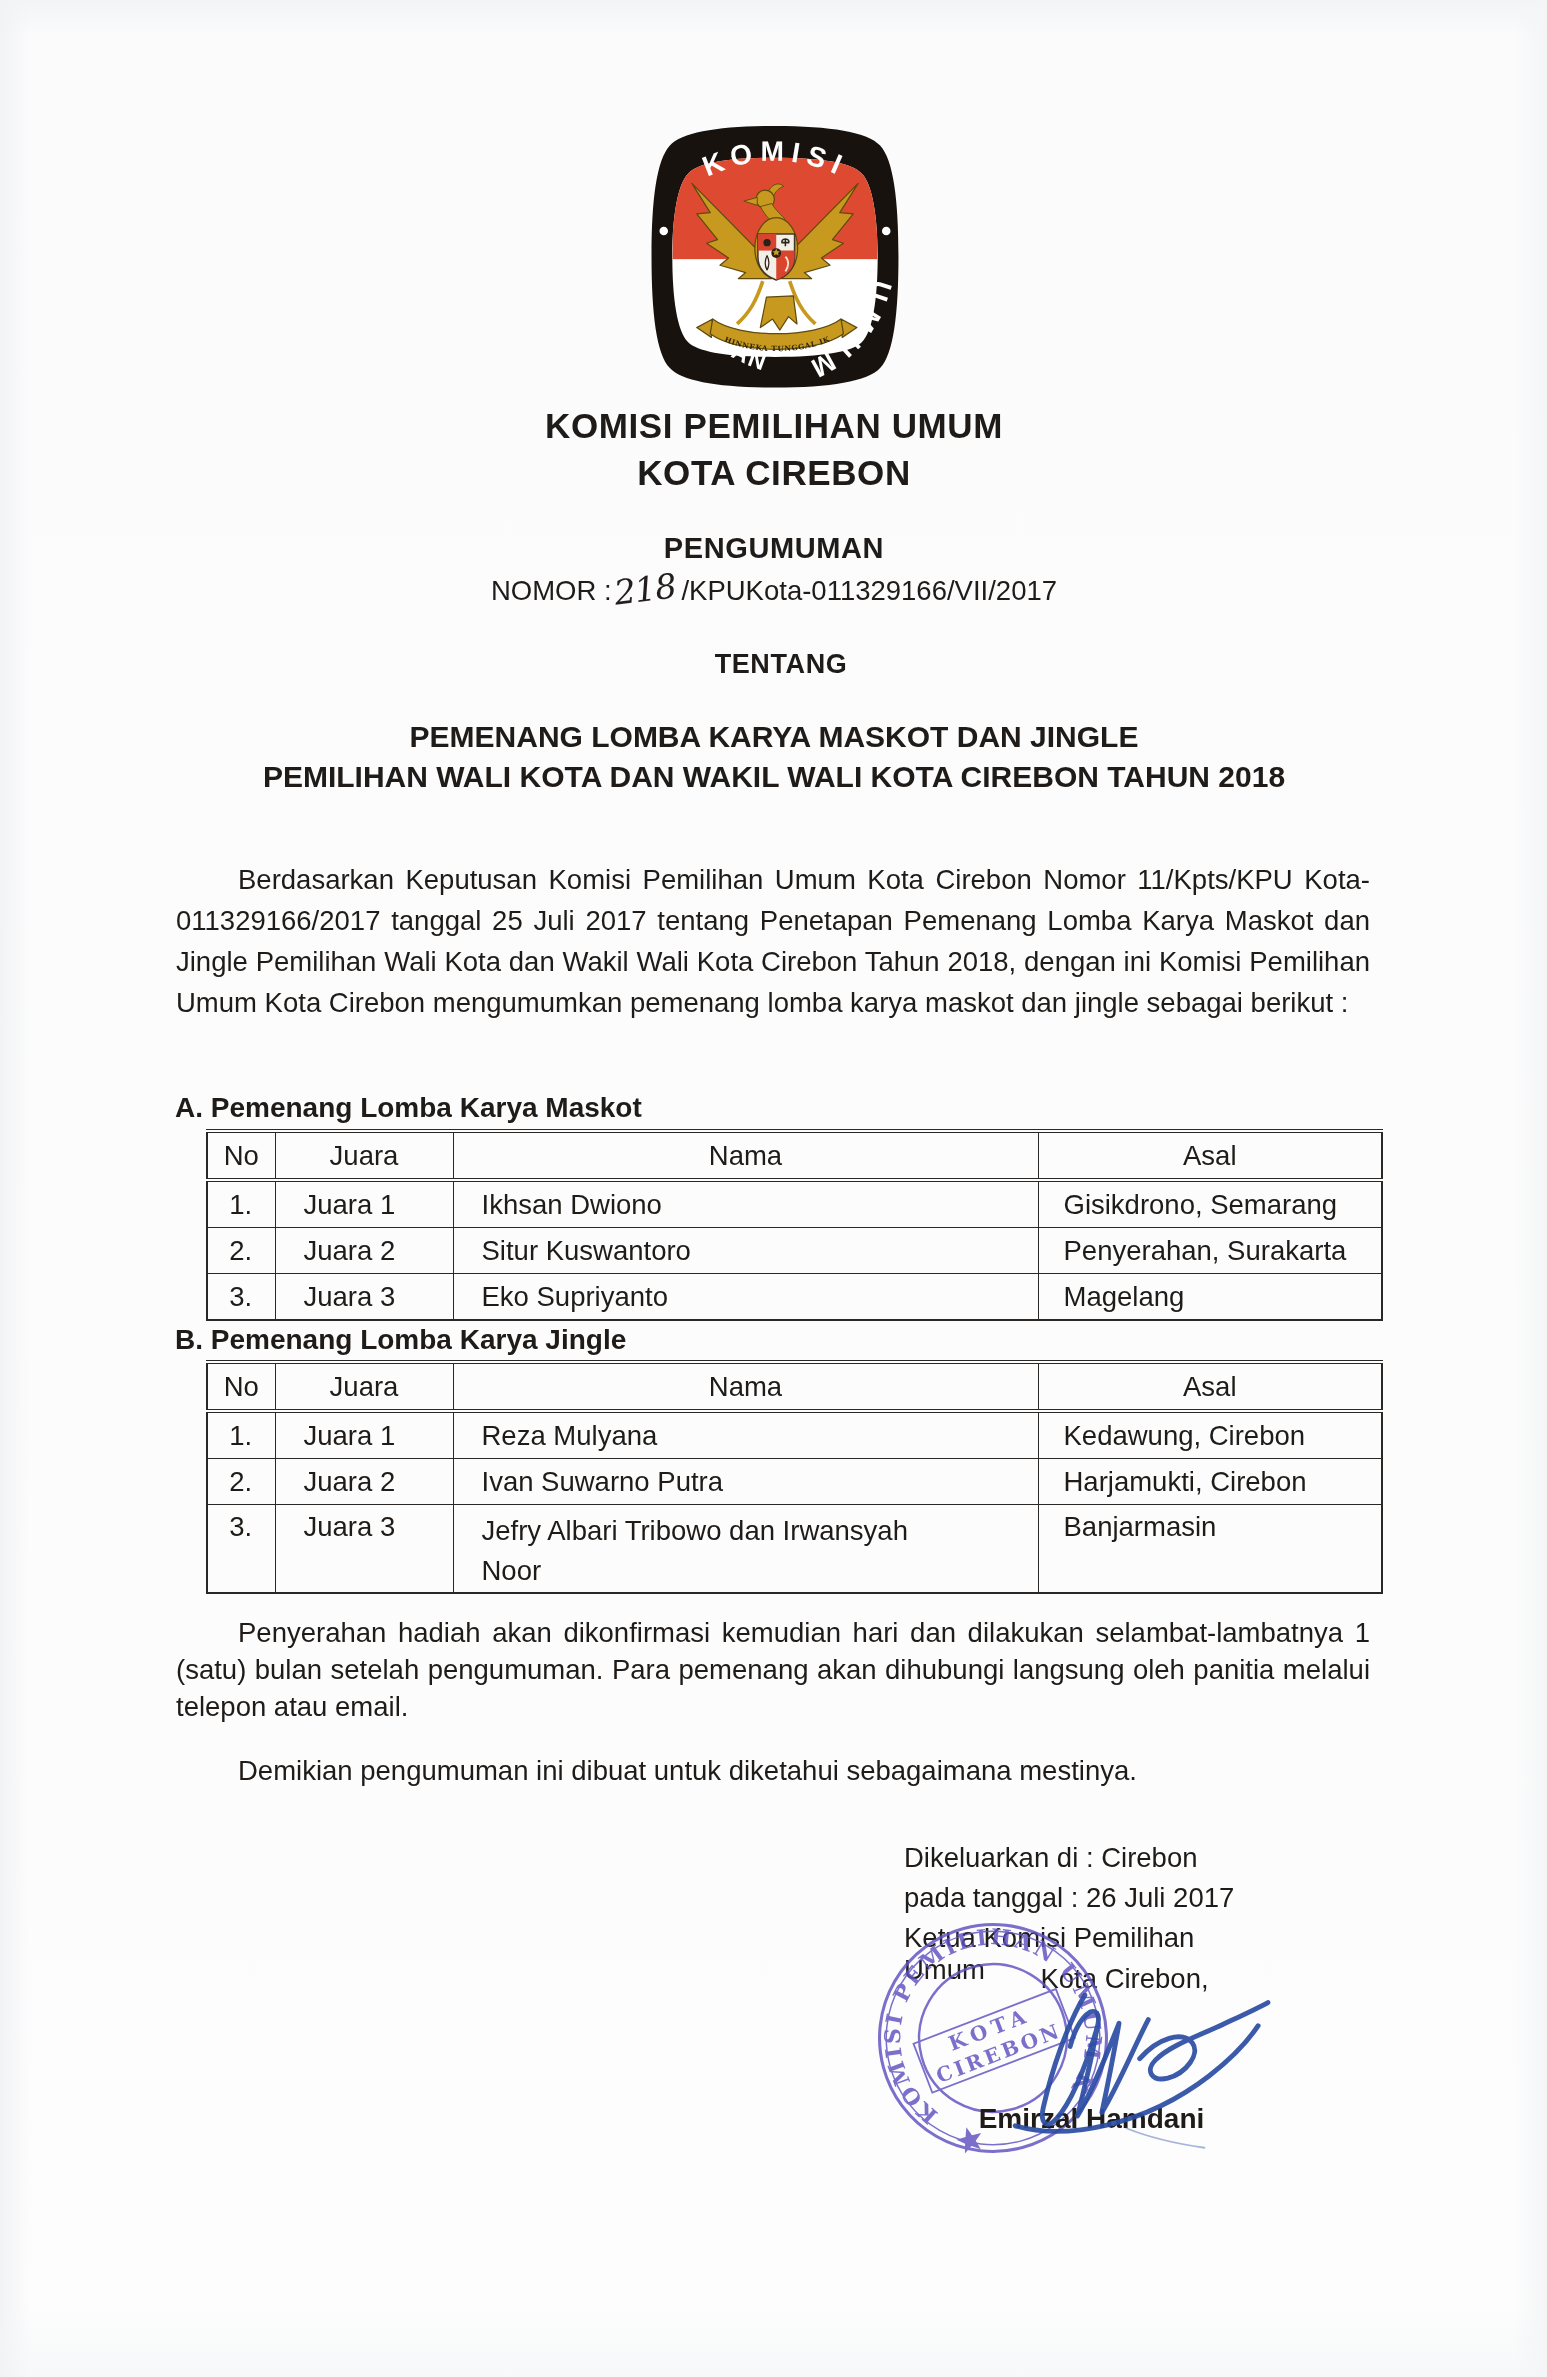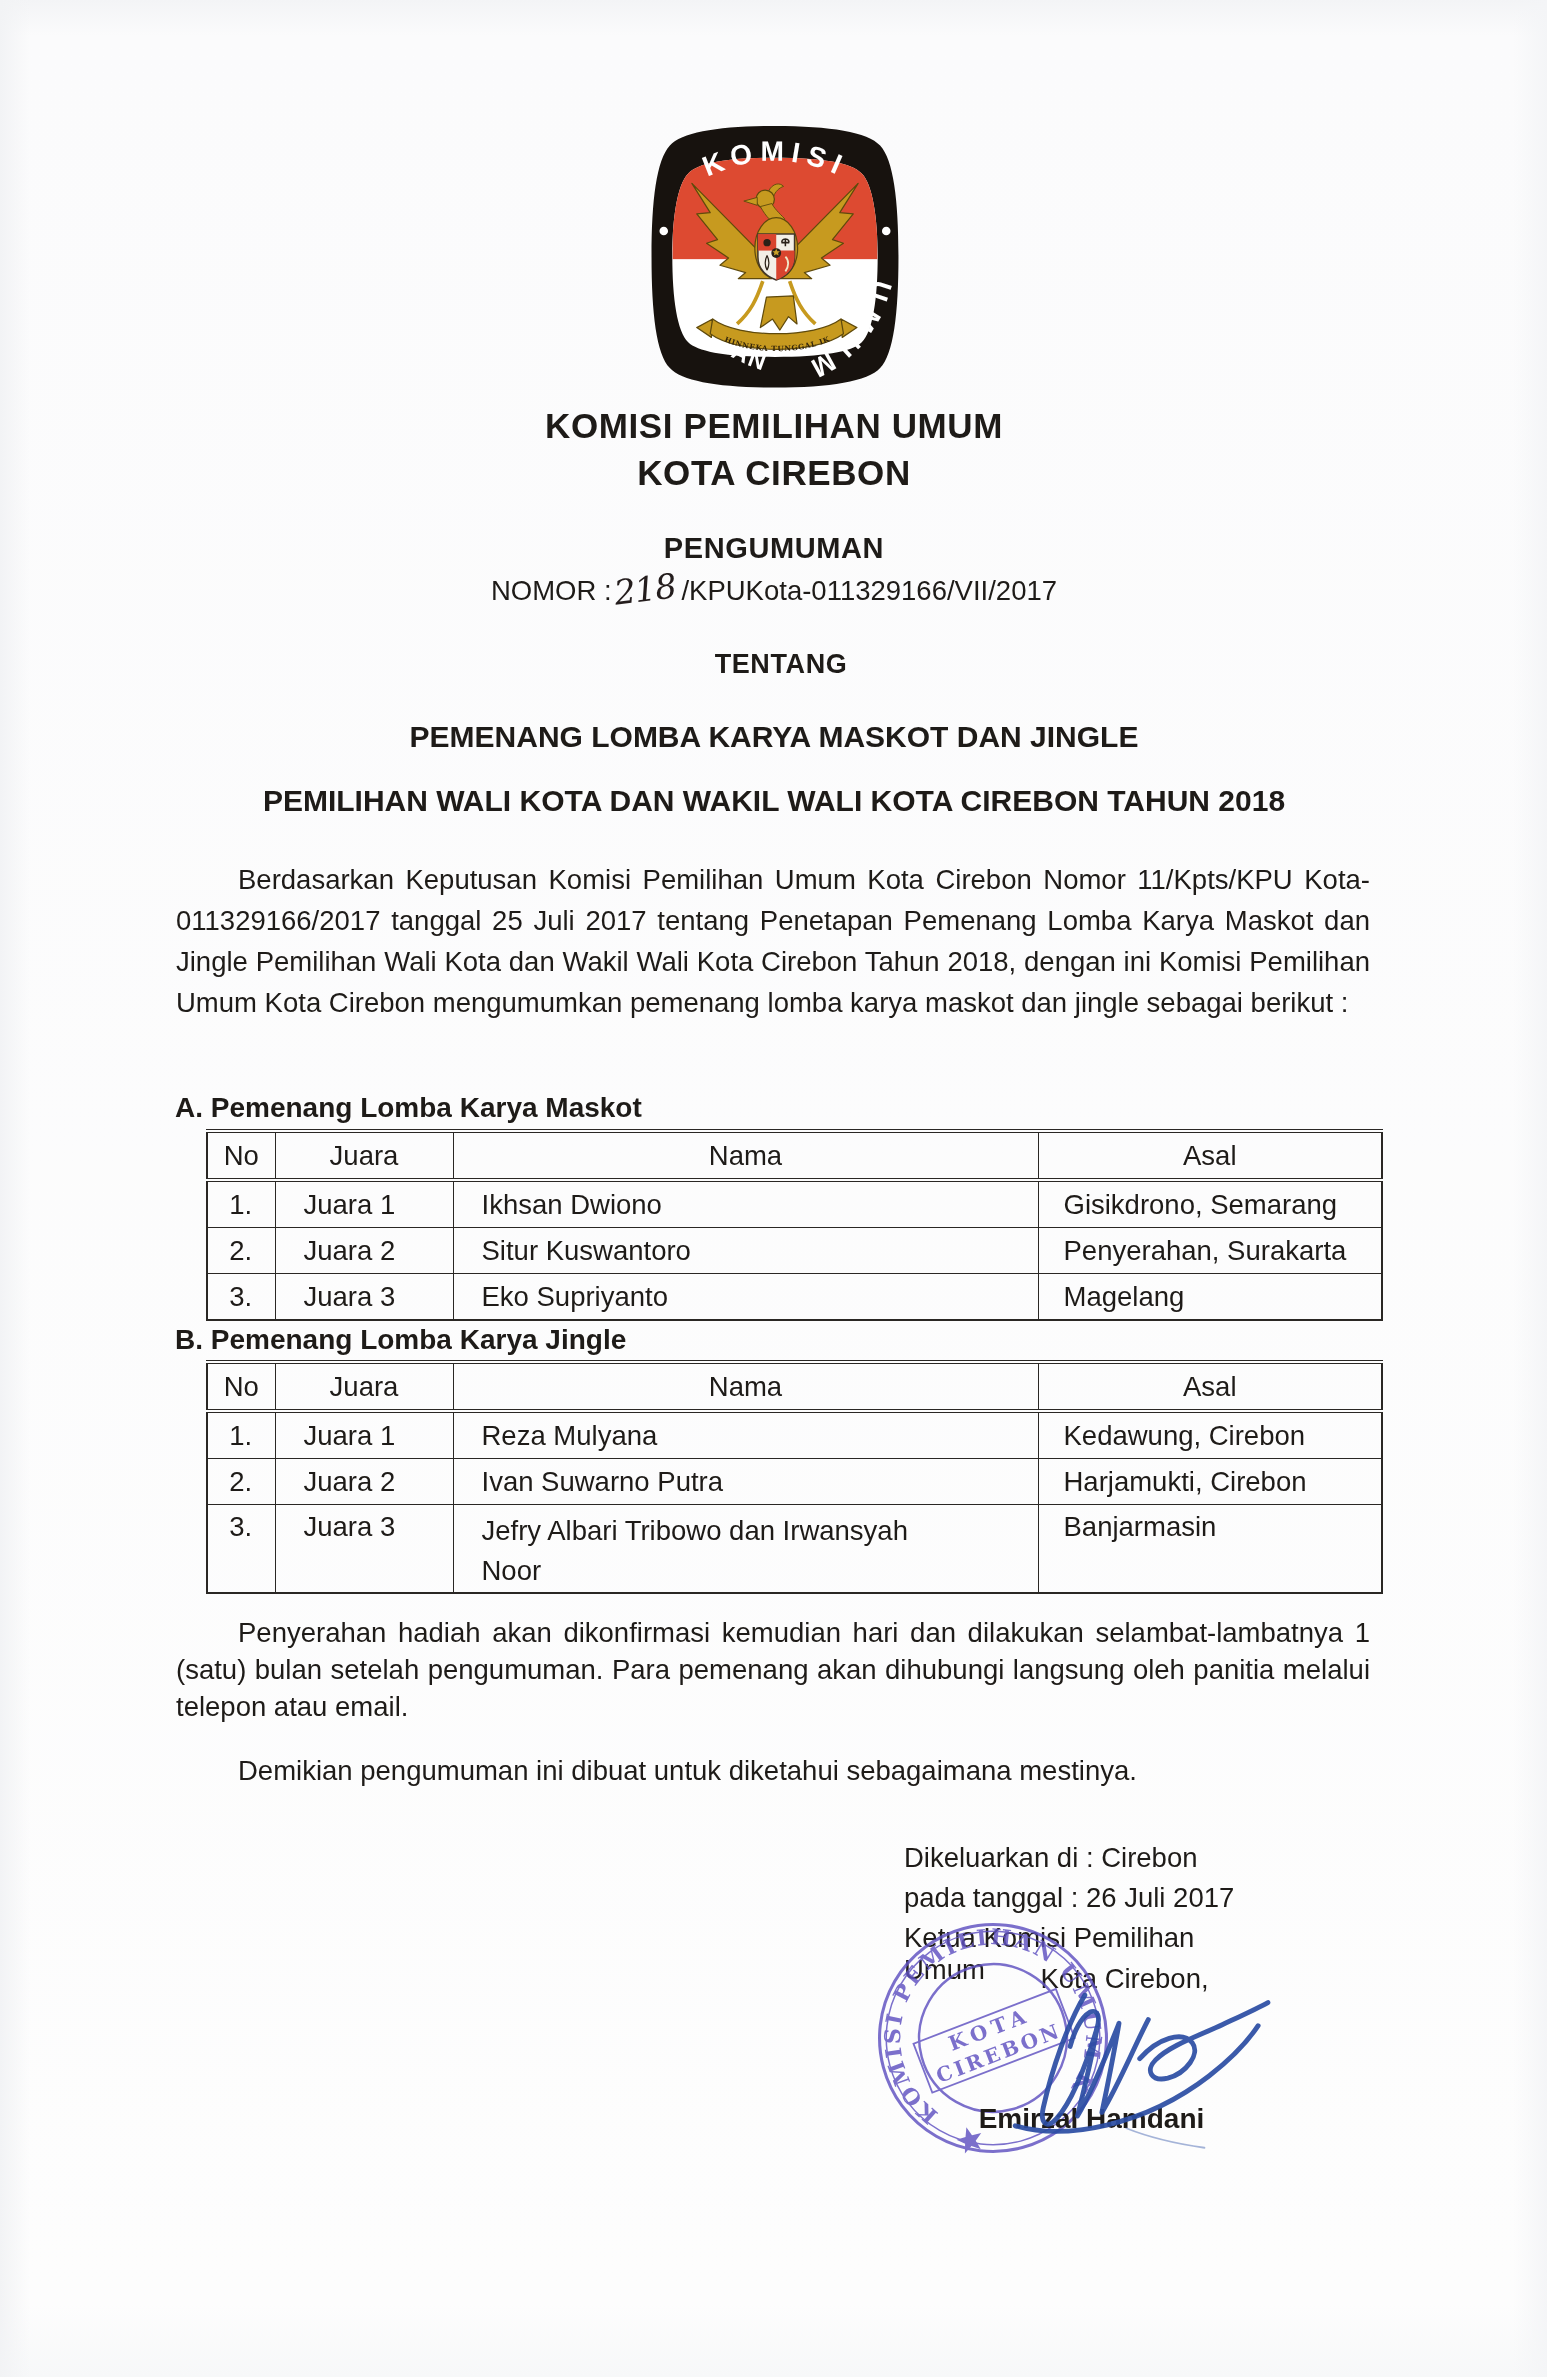--- a/index.html
+++ b/index.html
@@ -125,21 +125,21 @@
   </svg>
 
   <div class="center org-line" style="top:406px;">KOMISI PEMILIHAN UMUM</div>
   <div class="center org-line" style="top:453px;">KOTA CIREBON</div>
   <div class="center announce" style="top:532px;">PENGUMUMAN</div>
 
   <div class="center nomor" style="top:568px;"><span>NOMOR :</span><span class="hand">218</span><span>/KPUKota-011329166/VII/2017</span></div>
 
   <div class="center tentang" style="top:649px;">TENTANG</div>
   <div class="center doc-title" style="top:720px;">PEMENANG LOMBA KARYA MASKOT DAN JINGLE</div>
-  <div class="center doc-title" style="top:760px;margin-top:24px;">PEMILIHAN WALI KOTA DAN WAKIL WALI KOTA CIREBON TAHUN 2018</div>
+  <div class="center doc-title" style="top:760px;">PEMILIHAN WALI KOTA DAN WAKIL WALI KOTA CIREBON TAHUN 2018</div>
 
   <p class="par" style="top:859px;">Berdasarkan Keputusan Komisi Pemilihan Umum Kota Cirebon Nomor 11/Kpts/KPU Kota-011329166/2017 tanggal 25 Juli 2017 tentang Penetapan Pemenang Lomba Karya Maskot dan Jingle Pemilihan Wali Kota dan Wakil Wali Kota Cirebon Tahun 2018, dengan ini Komisi Pemilihan Umum Kota Cirebon mengumumkan pemenang lomba karya maskot dan jingle sebagai berikut :</p>
 
   <div class="section-head" style="top:1092px;">A. Pemenang Lomba Karya Maskot</div>
   <table class="wtable" style="top:1129px;">
     <colgroup>
         <col class="c1">
         <col class="c2">
         <col class="c3">
         <col class="c4">

